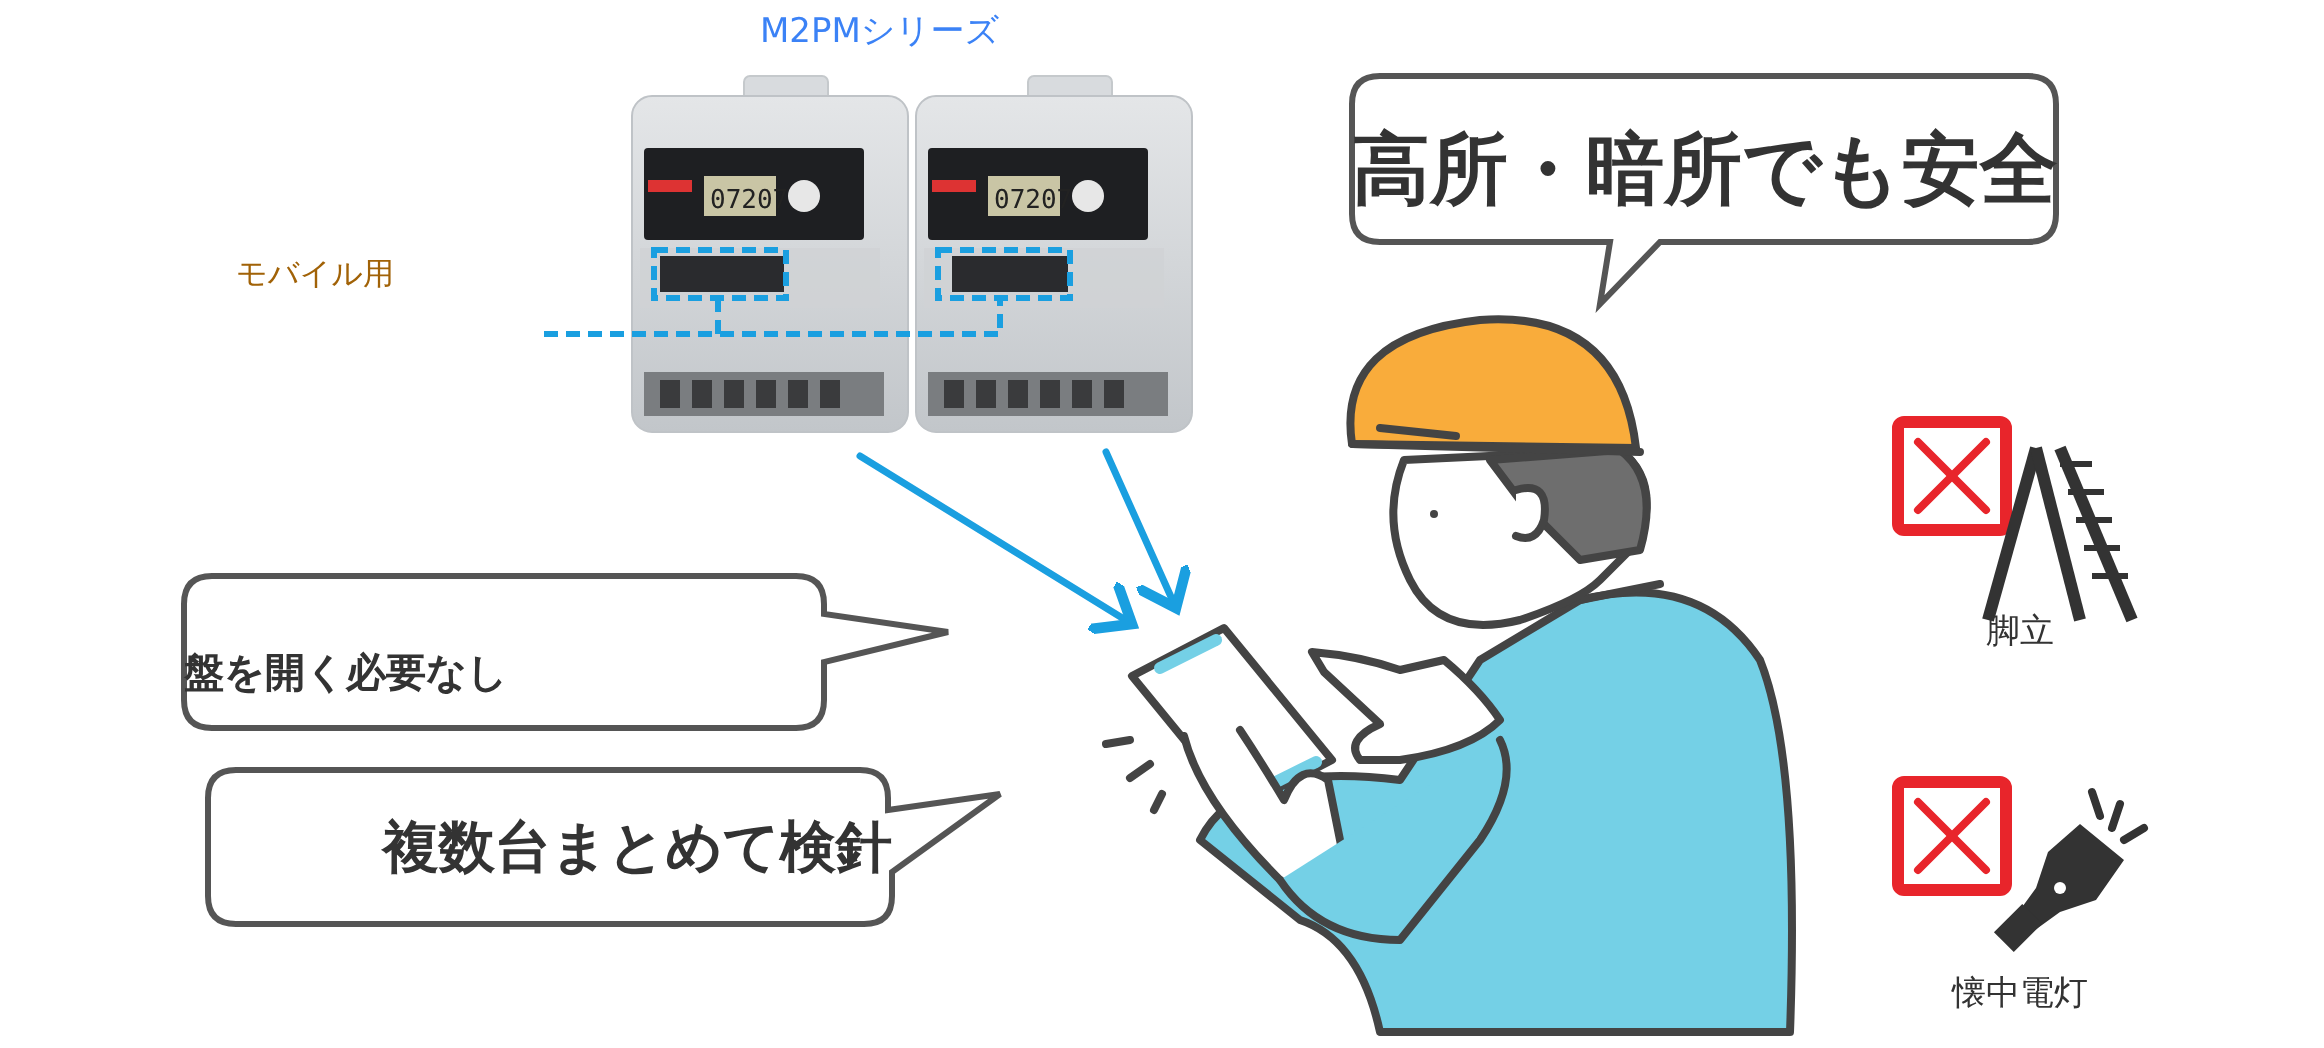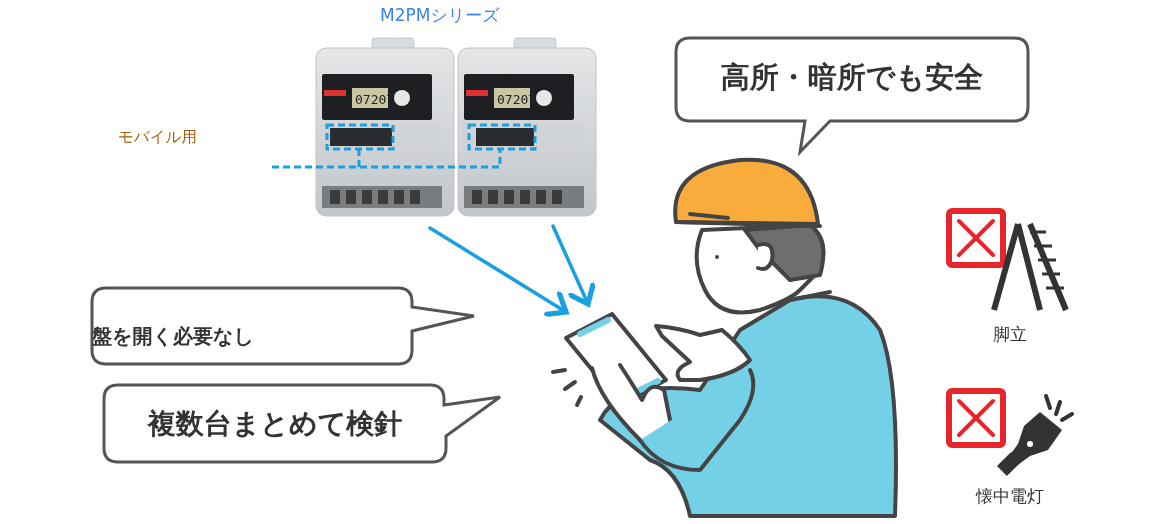--- a/index.html
+++ b/index.html
@@ -159,18 +159,18 @@
       <circle cx="1030" cy="444" r="3" fill="#fff"></circle>
       <g stroke="#333" stroke-width="4" stroke-linecap="round">
         <line x1="1046" y1="396" x2="1050" y2="408"></line>
         <line x1="1060" y1="402" x2="1056" y2="414"></line>
         <line x1="1072" y1="414" x2="1062" y2="420"></line>
       </g>
     </g>
   </g>
 </svg>
 
-<div class="abs bubble-text" style="left:676px;top:58px;width:352px;text-align:center;font-size:29px;">高所・暗所でも安全</div>
+<div class="abs bubble-text" style="left:676px;top:58px;width:352px;text-align:center;font-size:39px;">高所・暗所でも安全</div>
 <div class="abs bubble-text" style="left:92px;top:323px;width:320px;text-align:left;font-size:20px;">盤を開く必要なし</div>
-<div class="abs bubble-text" style="left:104px;top:405px;width:342px;text-align:center;font-size:28px;">複数台まとめて検針</div>
+<div class="abs bubble-text" style="left:104px;top:405px;width:342px;text-align:right;font-size:28px;">複数台まとめて検針</div>
 
-<div class="abs icon-label" style="left:960px;top:323px;">脚立</div>
+<div class="abs icon-label" style="left:960px;top:304px;">脚立</div>
 <div class="abs icon-label" style="left:960px;top:485px;">懐中電灯</div>
 
 </body></html>

